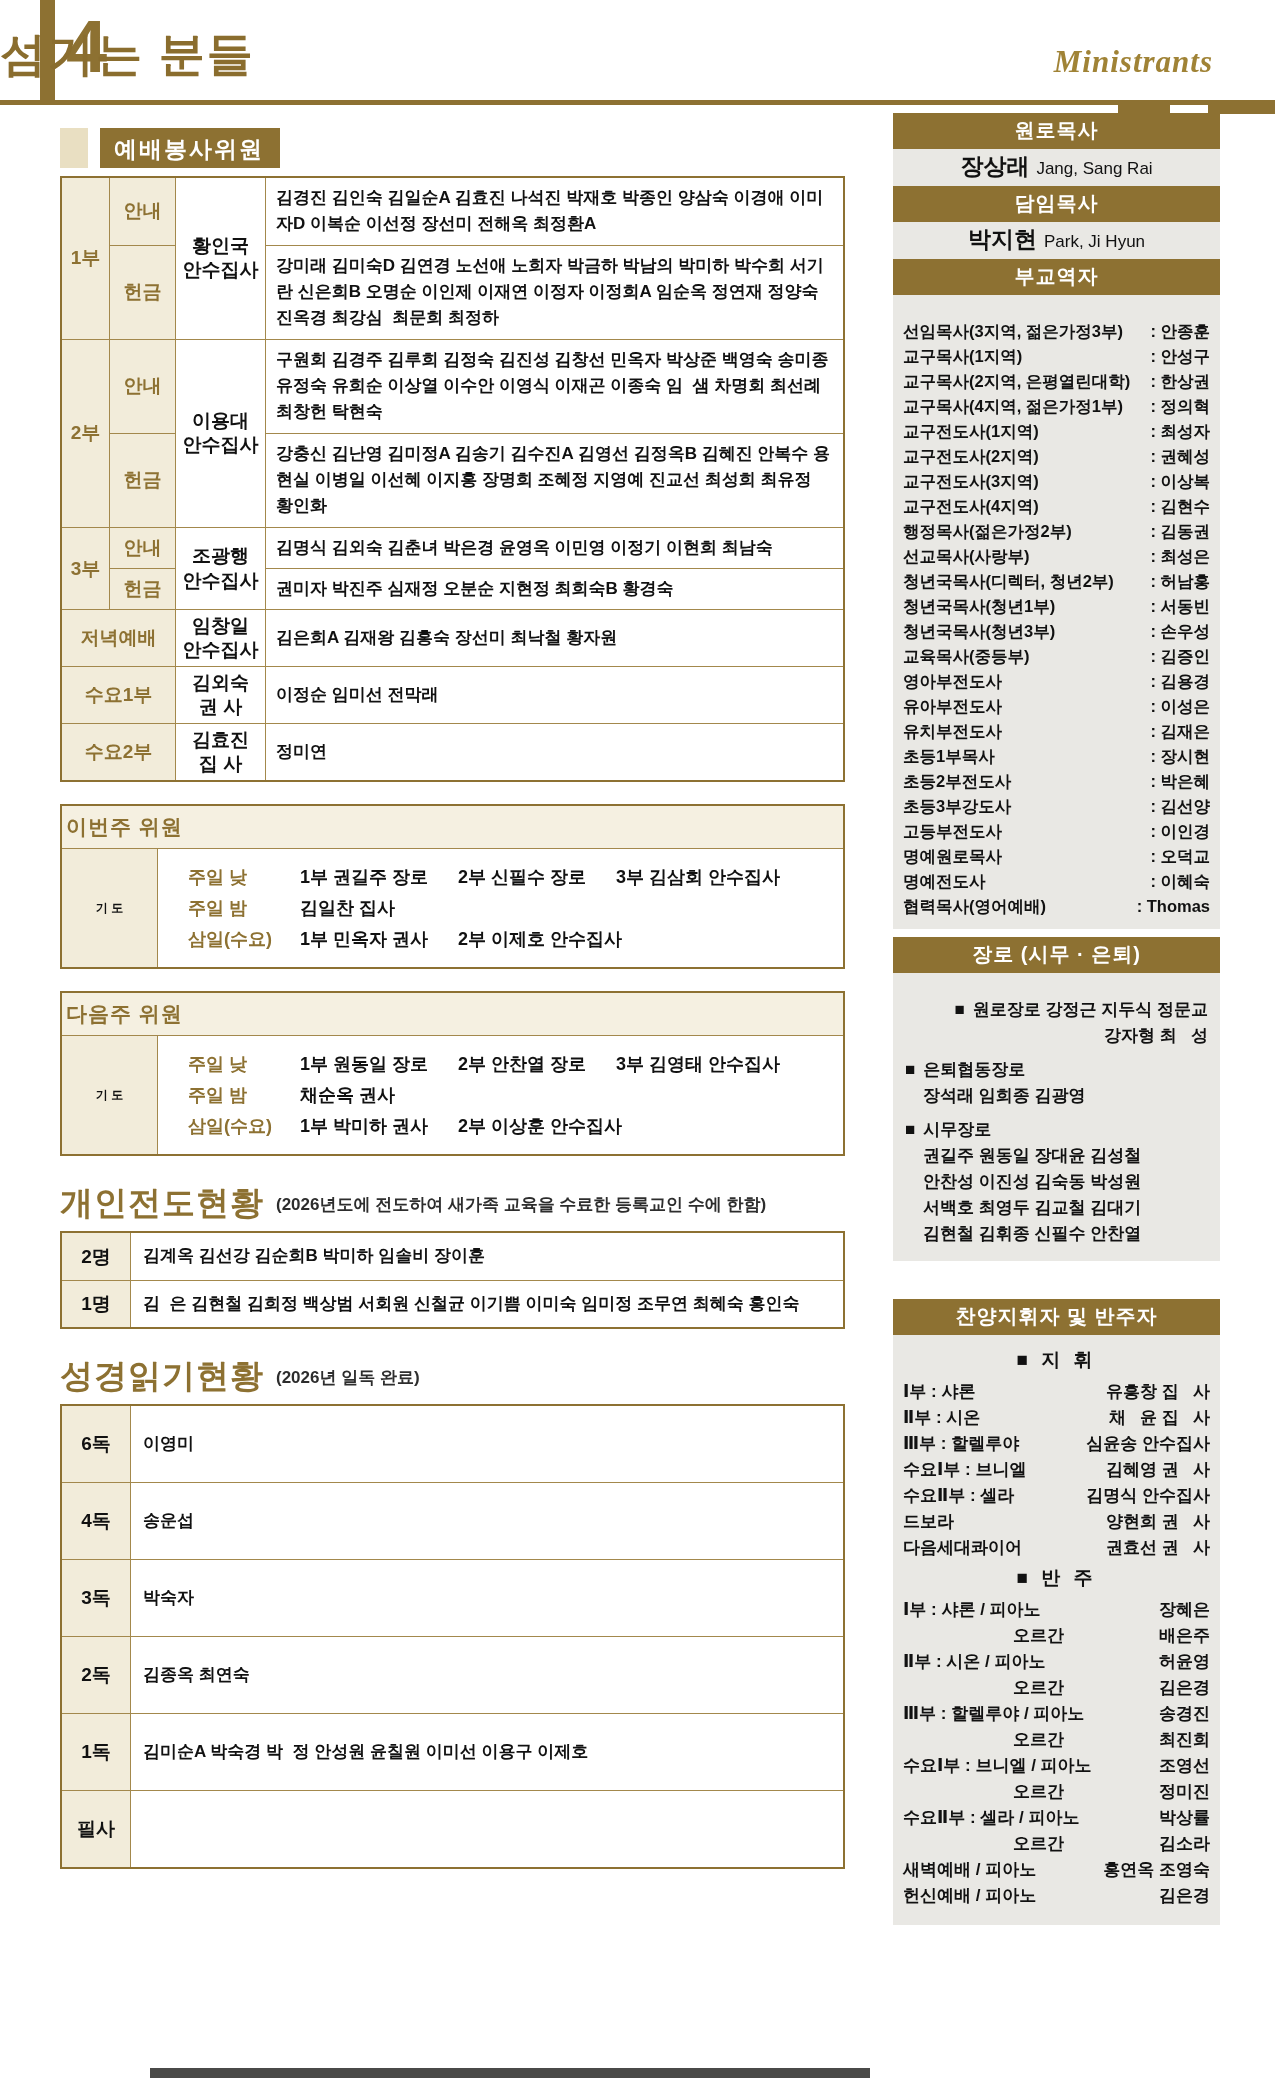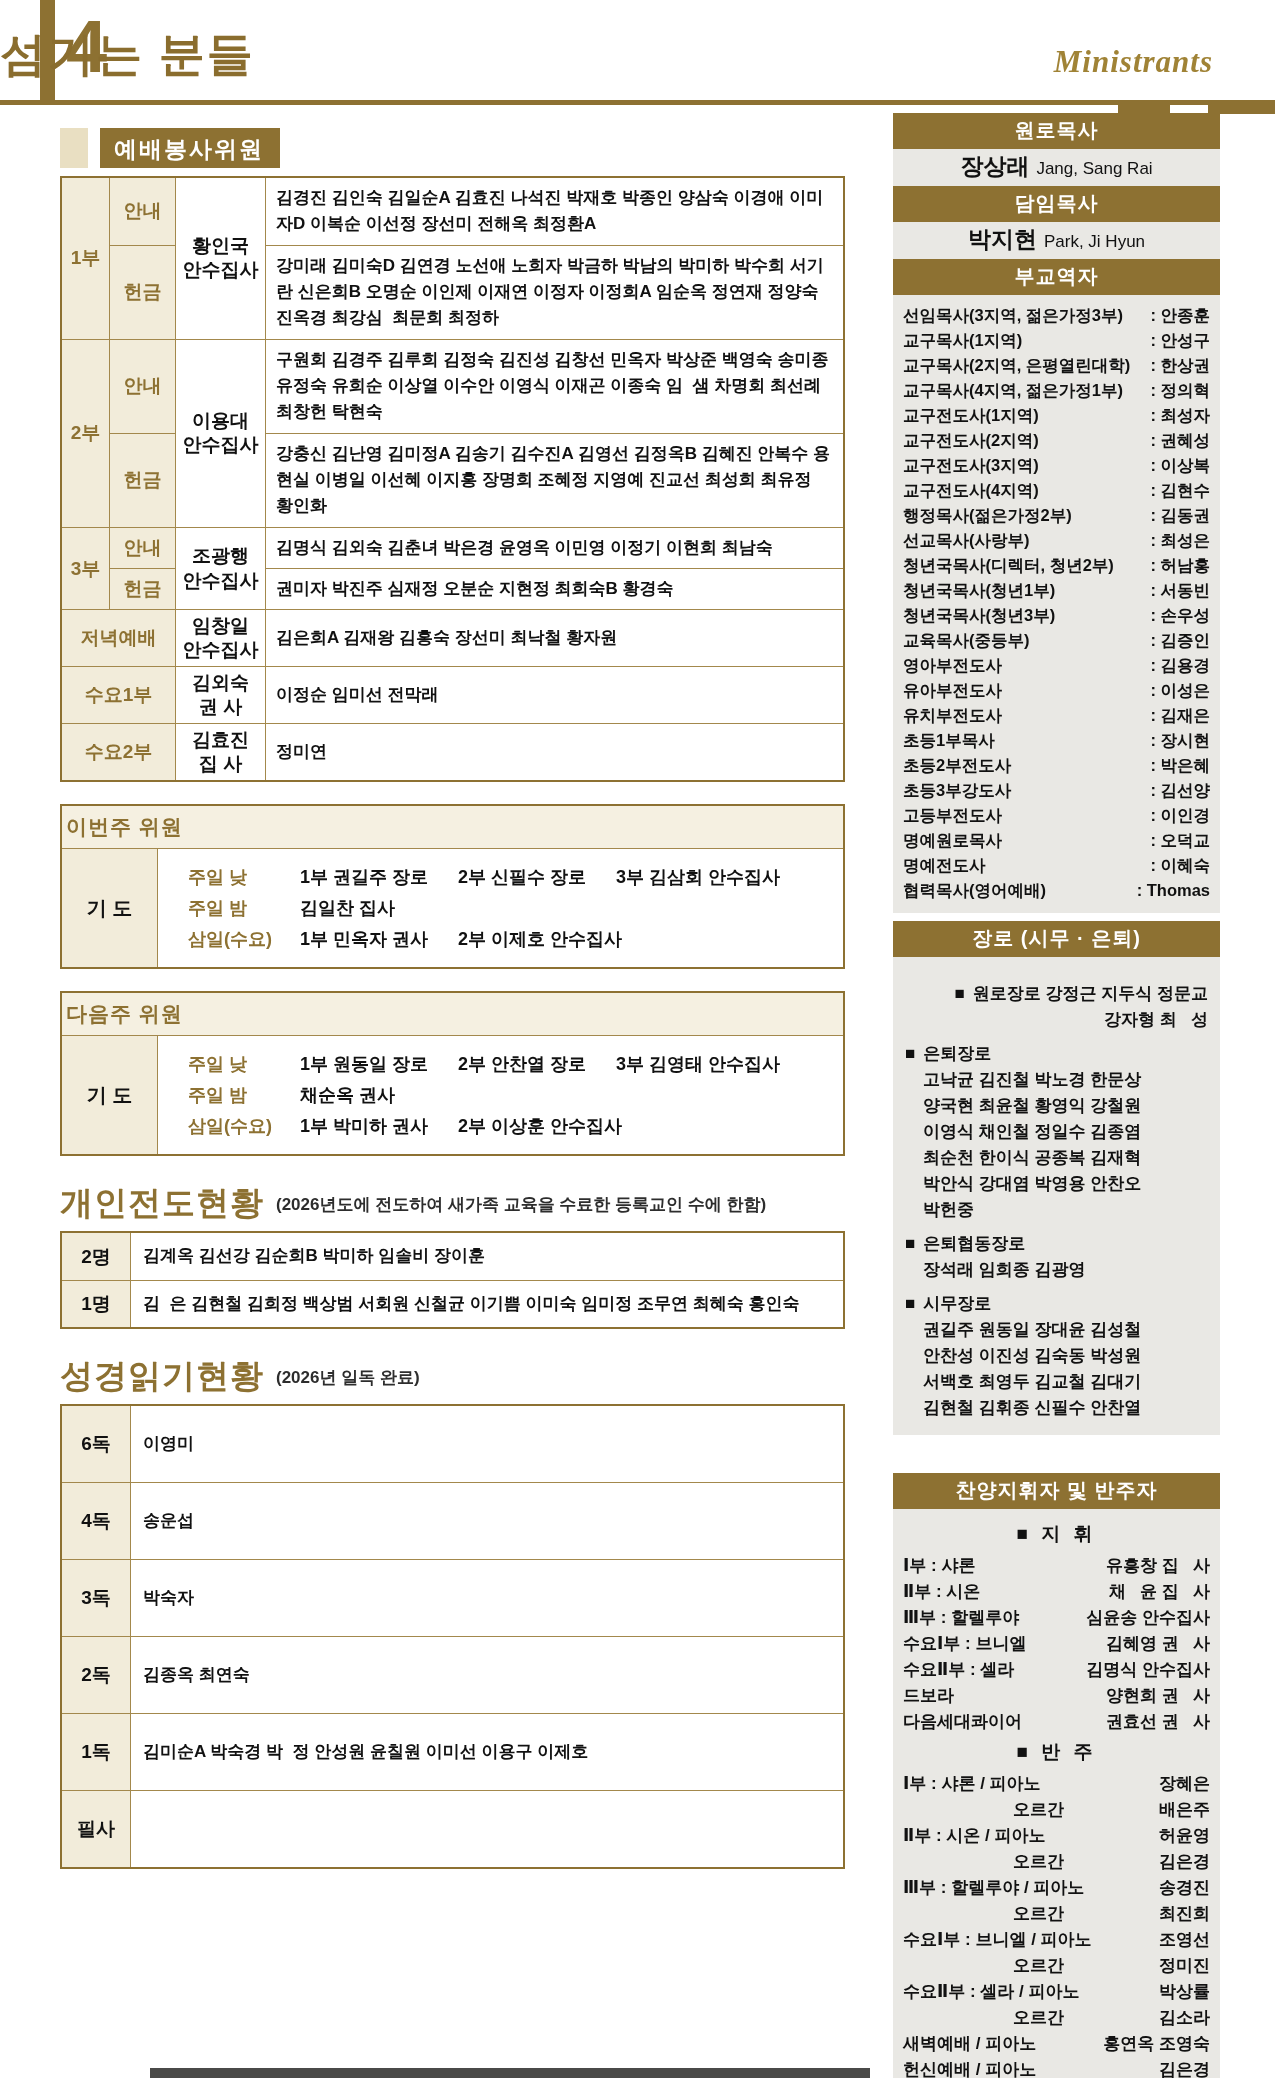--- a/index.html
+++ b/index.html
@@ -33,21 +33,21 @@
   td.leader div{white-space:pre-wrap;line-height:1.3;}
   td.names{background:#fff;padding:7px 10px;font-size:17px;font-weight:600;line-height:1.55;
            white-space:pre-wrap;color:#111;}
   
   .week-box{border:2px solid #8d7132;margin-top:22px;}
   .week-title{background:#f5f0e1;color:#8d7132;font-size:21px;font-weight:700;
               padding:7px 4px;border-bottom:1px solid #a3884c;letter-spacing:1px;}
   .week-body{display:flex;background:#fff;}
   .week-rowlabel{width:95px;background:#f2ecda;border-right:1px solid #a3884c;
                  display:flex;align-items:center;justify-content:center;
-                 font-size:20px;font-weight:700;color:#111;white-space:pre;}
+                 font-size:12px;font-weight:700;color:#111;white-space:pre;}
   .week-lines{flex:1;padding:9px 14px;}
   .wline{display:flex;margin:7px 16px;}
   .wlbl{width:112px;color:#8d7132;font-weight:700;font-size:18px;white-space:pre;}
   .wval{font-size:18px;font-weight:700;color:#111;white-space:pre-wrap;}
   
   .big-heading{display:flex;align-items:flex-end;gap:12px;margin-top:30px;}
   .bh-title{font-size:33px;font-weight:700;color:#8d7132;letter-spacing:1px;line-height:1;}
   .bh-note{font-size:17px;font-weight:700;color:#2d2d2d;padding-bottom:3px;}
   
   table.stable{border-collapse:collapse;width:100%;margin-top:12px;border:2px solid #8d7132;}
@@ -55,21 +55,21 @@
   td.slabel{width:66px;background:#f2ecda;text-align:center;font-size:19px;font-weight:700;color:#111;}
   td.snames{background:#fff;padding:10px 12px;font-size:17px;font-weight:600;line-height:1.55;
             white-space:pre-wrap;color:#111;}
   table.stable.tall td{height:56px;}
   
   .bar{background:#8d7132;color:#fff;text-align:center;font-size:20px;font-weight:700;
        padding:4px 0 5px;letter-spacing:1px;}
   .name-row{background:#e9e8e4;text-align:center;padding:2px 0 4px;}
   .name-kr{font-size:23px;font-weight:700;color:#111;}
   .name-en{font-size:17px;font-weight:400;color:#111;margin-left:7px;}
-  .assoc-list{background:#e9e8e4;padding:8px 10px 10px;}
+  .assoc-list{background:#e9e8e4;padding:24px 10px 10px;}
   .assoc-row{display:flex;justify-content:space-between;font-size:16.5px;font-weight:700;
              line-height:25px;color:#111;}
   .assoc-role{white-space:pre;}
   .assoc-name{white-space:pre;}
   .elders-body{background:#e9e8e4;padding:8px 12px 14px;font-size:17px;font-weight:700;
                color:#111;line-height:26px;}
   .elder-group{margin-top:8px;}
   .elder-group:first-child{margin-top:16px;text-align:right;}
   .elder-head{white-space:pre-wrap;}
   .elder-head .sq{margin-right:8px;}
@@ -380,29 +380,20 @@
       </div>
 
     <div class="gap8"></div>
     <div class="bar">장로 (시무 · 은퇴)</div>
     <div class="elders-body" id="elders-body">
         <div class="elder-group">
           <div class="elder-head"><span class="sq">■</span><span>원로장로 강정근 지두식 정문교</span></div>
           <div class="elder-line wide">강자형 최   성</div>
         </div>
         <div class="elder-group">
-          <div class="elder-head"><span class="sq">■</span><span>은퇴장로</span></div>
-          <div class="elder-line ind">고낙균 김진철 박노경 한문상</div>
-          <div class="elder-line ind">양국현 최윤철 황영익 강철원</div>
-          <div class="elder-line ind">이영식 채인철 정일수 김종염</div>
-          <div class="elder-line ind">최순천 한이식 공종복 김재혁</div>
-          <div class="elder-line ind">박안식 강대염 박영용 안찬오</div>
-          <div class="elder-line ind">박헌중</div>
-        </div>
-        <div class="elder-group">
           <div class="elder-head"><span class="sq">■</span><span>은퇴협동장로</span></div>
           <div class="elder-line ind">장석래 임희종 김광영</div>
         </div>
         <div class="elder-group">
           <div class="elder-head"><span class="sq">■</span><span>시무장로</span></div>
           <div class="elder-line ind">권길주 원동일 장대윤 김성철</div>
           <div class="elder-line ind">안찬성 이진성 김숙동 박성원</div>
           <div class="elder-line ind">서백호 최영두 김교철 김대기</div>
           <div class="elder-line ind">김현철 김휘종 신필수 안찬열</div>
         </div>

